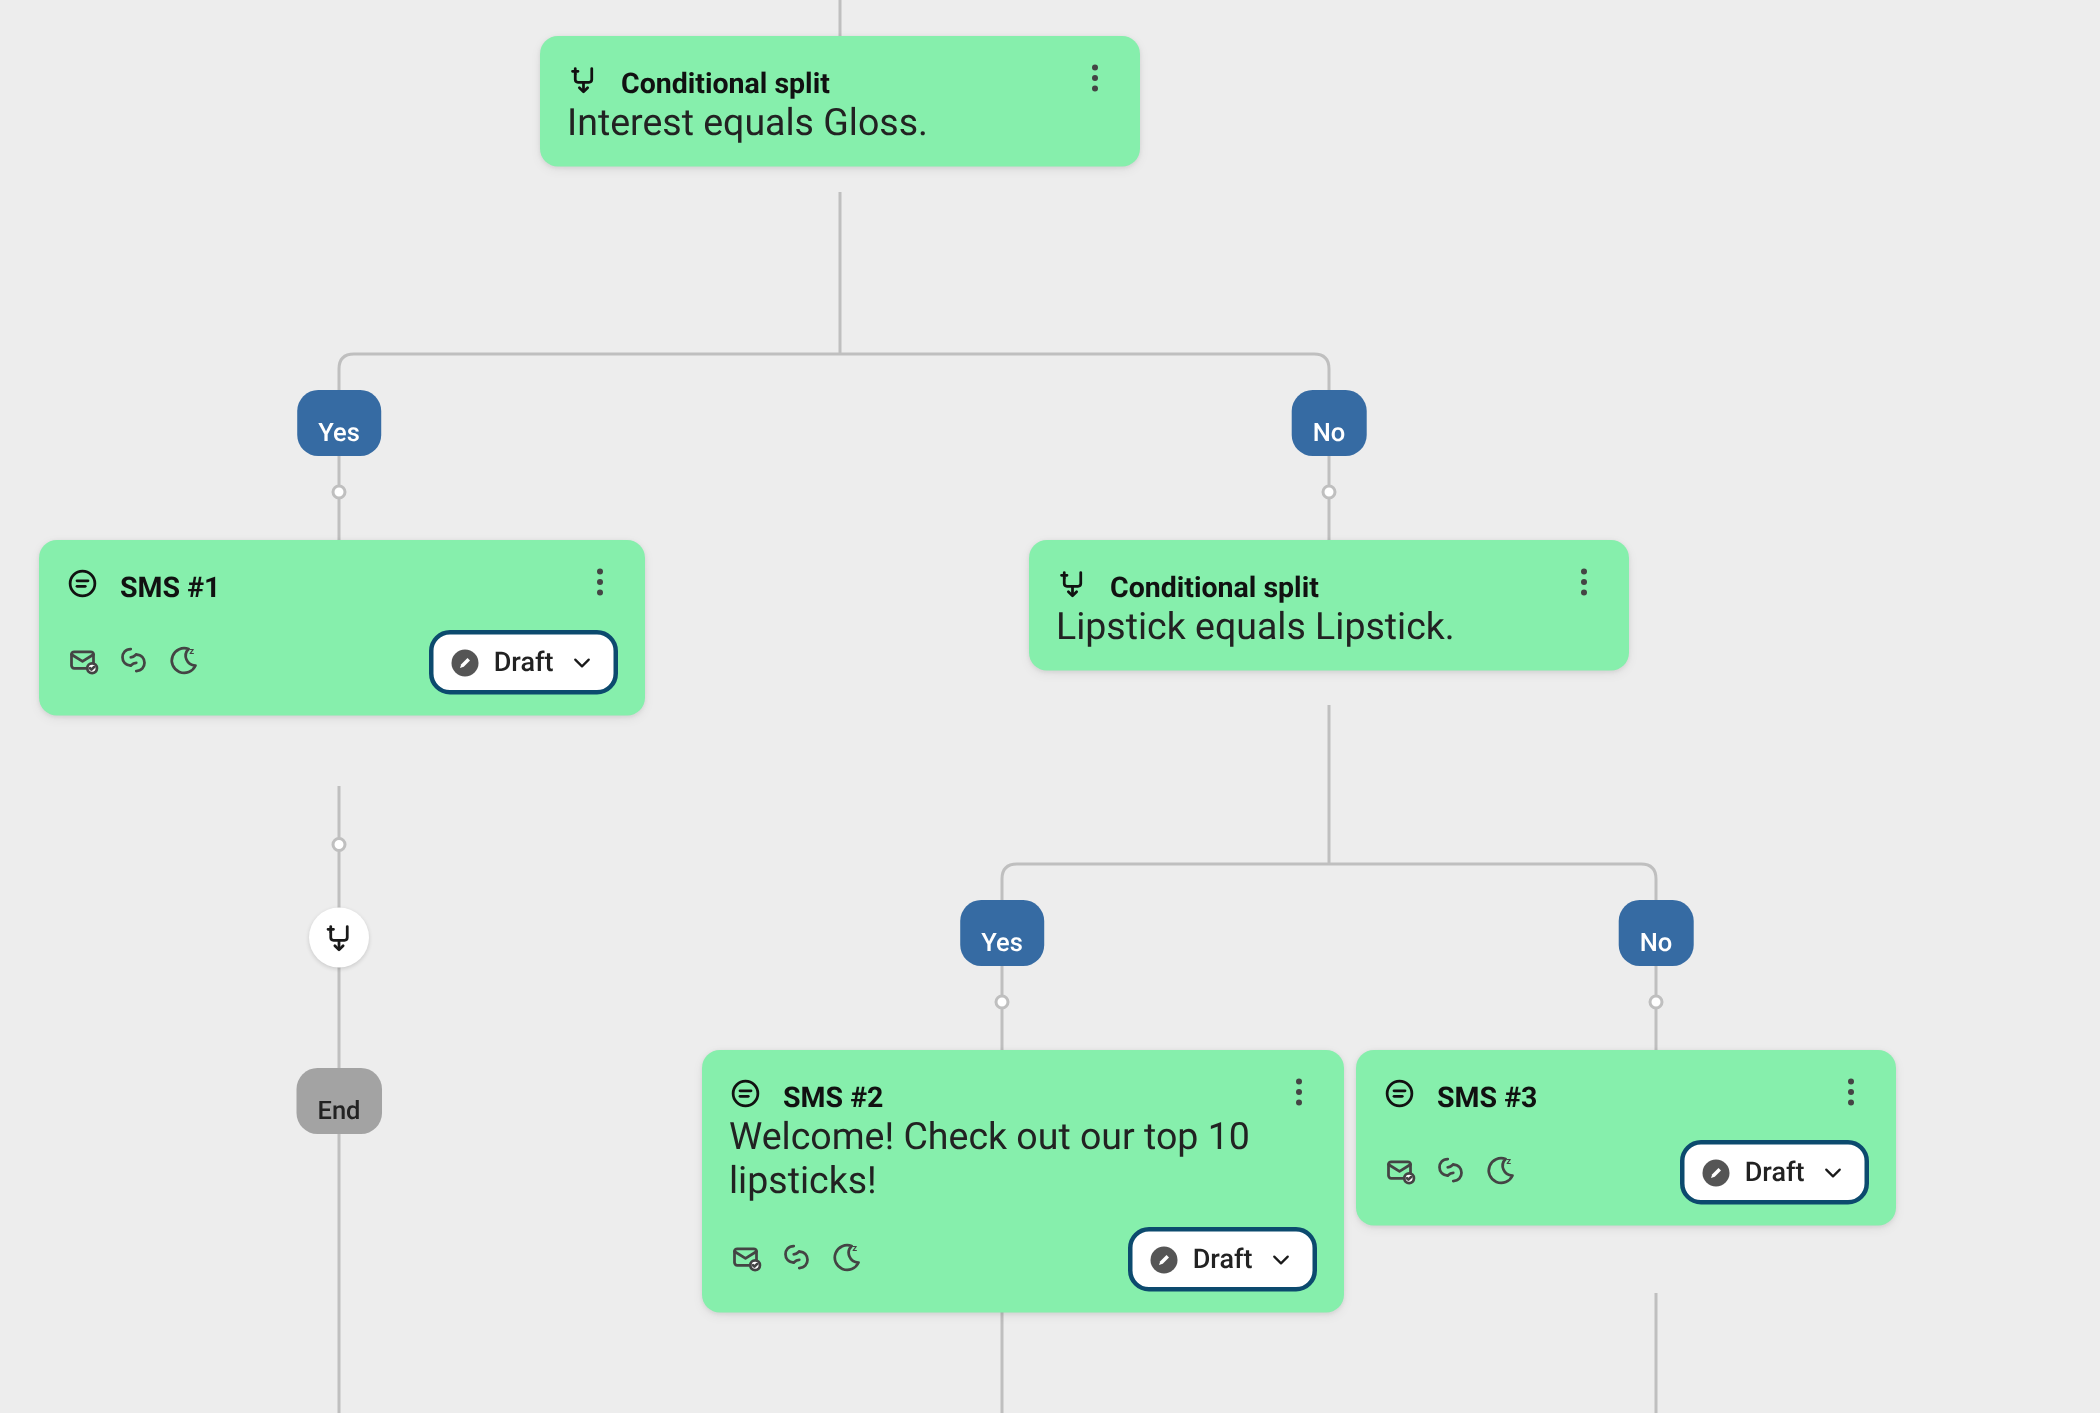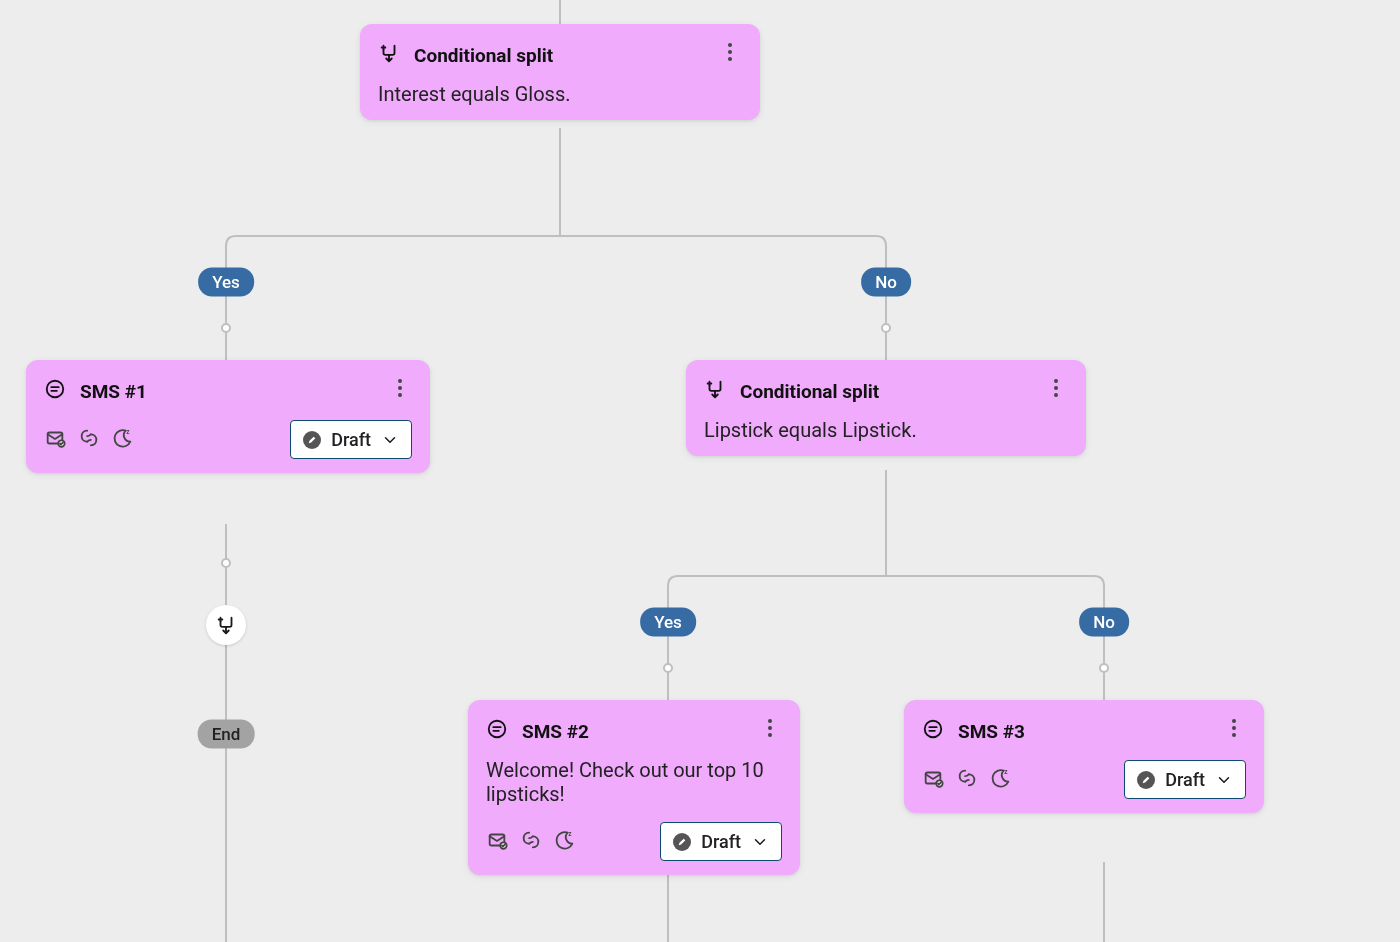--- a/index.html
+++ b/index.html
@@ -17,41 +17,40 @@
   }
   svg.connectors {
     position: absolute;
     top: 0; left: 0;
     width: 1400px;
     height: 942px;
     pointer-events: none;
   }
   .card {
     position: absolute;
-    background: #f0abfc;
+    background: #86efac;
     border-radius: 12px;
     box-shadow: 0 1px 3px rgba(0,0,0,0.08), 0 2px 8px rgba(0,0,0,0.06);
     padding: 18px 18px 14px 18px;
     cursor: pointer;
   }
   .card-header {
     display: flex;
     align-items: center;
     gap: 14px;
   }
   .card-title {
     font-size: 19px;
     font-weight: 700;
     color: #111;
   }
   .card-body {
-    font-size: 20px;
+    font-size: 25px;
     font-weight: 400;
     color: #222;
-    margin-top: 14px;
   }
   .more-btn {
     position: absolute;
     top: 12px;
     right: 14px;
     width: 32px;
     height: 32px;
     border-radius: 6px;
     background: transparent;
     display: flex;
@@ -80,22 +79,22 @@
     align-items: center;
     gap: 12px;
     color: #444;
   }
   .icon-group svg { width: 22px; height: 22px; }
   .status-select {
     margin-left: auto;
     display: flex;
     align-items: center;
     gap: 10px;
-    border: 1px solid #0c4a6e;
-    border-radius: 4px;
+    border: 3px solid #0c4a6e;
+    border-radius: 14px;
     padding: 8px 12px;
     cursor: pointer;
     background: #fff;
   }
   .status-select .status-dot {
     width: 18px; height: 18px;
     border-radius: 50%;
     background: #555;
     display: flex;
     align-items: center;
@@ -109,21 +108,21 @@
   }
   .chevron { width: 18px; height: 18px; }
 
   .pill {
     position: absolute;
     transform: translate(-50%, -50%);
     background: #366ba3;
     color: #ffffff;
     font-size: 17px;
     font-weight: 500;
-    padding: 4px 14px 5px;
+    padding: 19px 14px 5px;
     border-radius: 14px;
     text-align: center;
   }
   .pill.end {
     background: #a3a3a3;
     color: #222;
   }
 
   .dot {
     position: absolute;
@@ -294,21 +293,21 @@
     <div class="card-body">Lipstick equals Lipstick.</div>
     <div class="more-btn">
       <div class="dots">
           <span></span>
           <span></span>
           <span></span>
         </div>
     </div>
   </div>
 
-  <div class="card" style="left:468px; top:700px; width:332px;">
+  <div class="card" style="left:468px; top:700px; width:428px;">
     <div class="card-header">
       <span style="color:#111;">
         <svg viewBox="0 0 24 24" style="width:22px;height:22px;">
           <circle class="icon-stroke" cx="12" cy="12" r="9"></circle>
           <line class="icon-stroke" x1="8" y1="10" x2="16" y2="10"></line>
           <line class="icon-stroke" x1="8" y1="14" x2="14" y2="14"></line>
         </svg>
       </span>
       <span class="card-title">SMS #2</span>
     </div>

